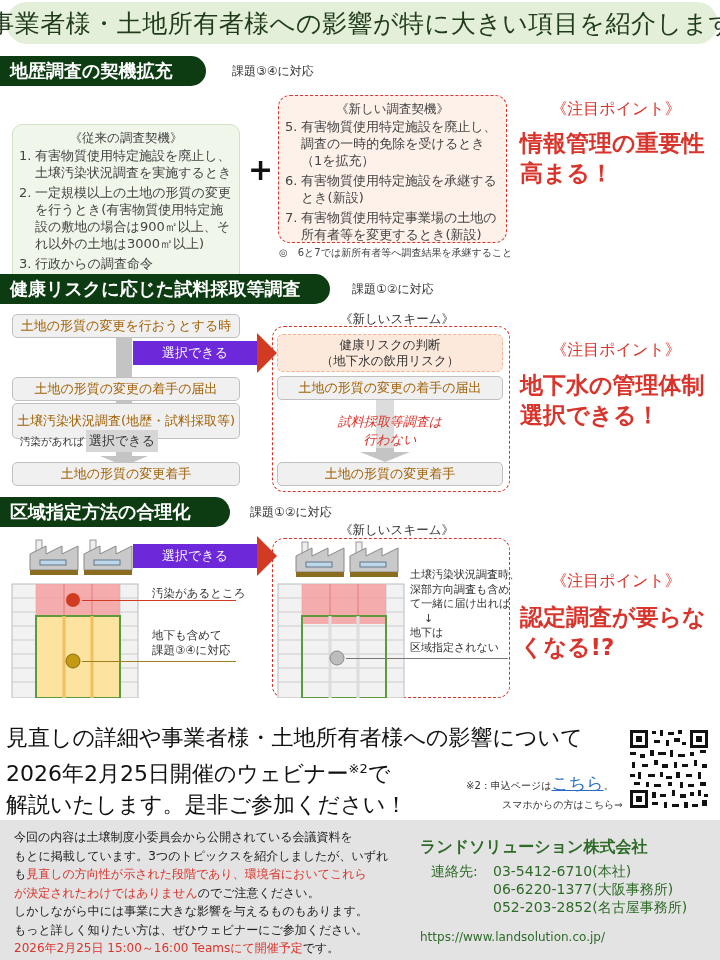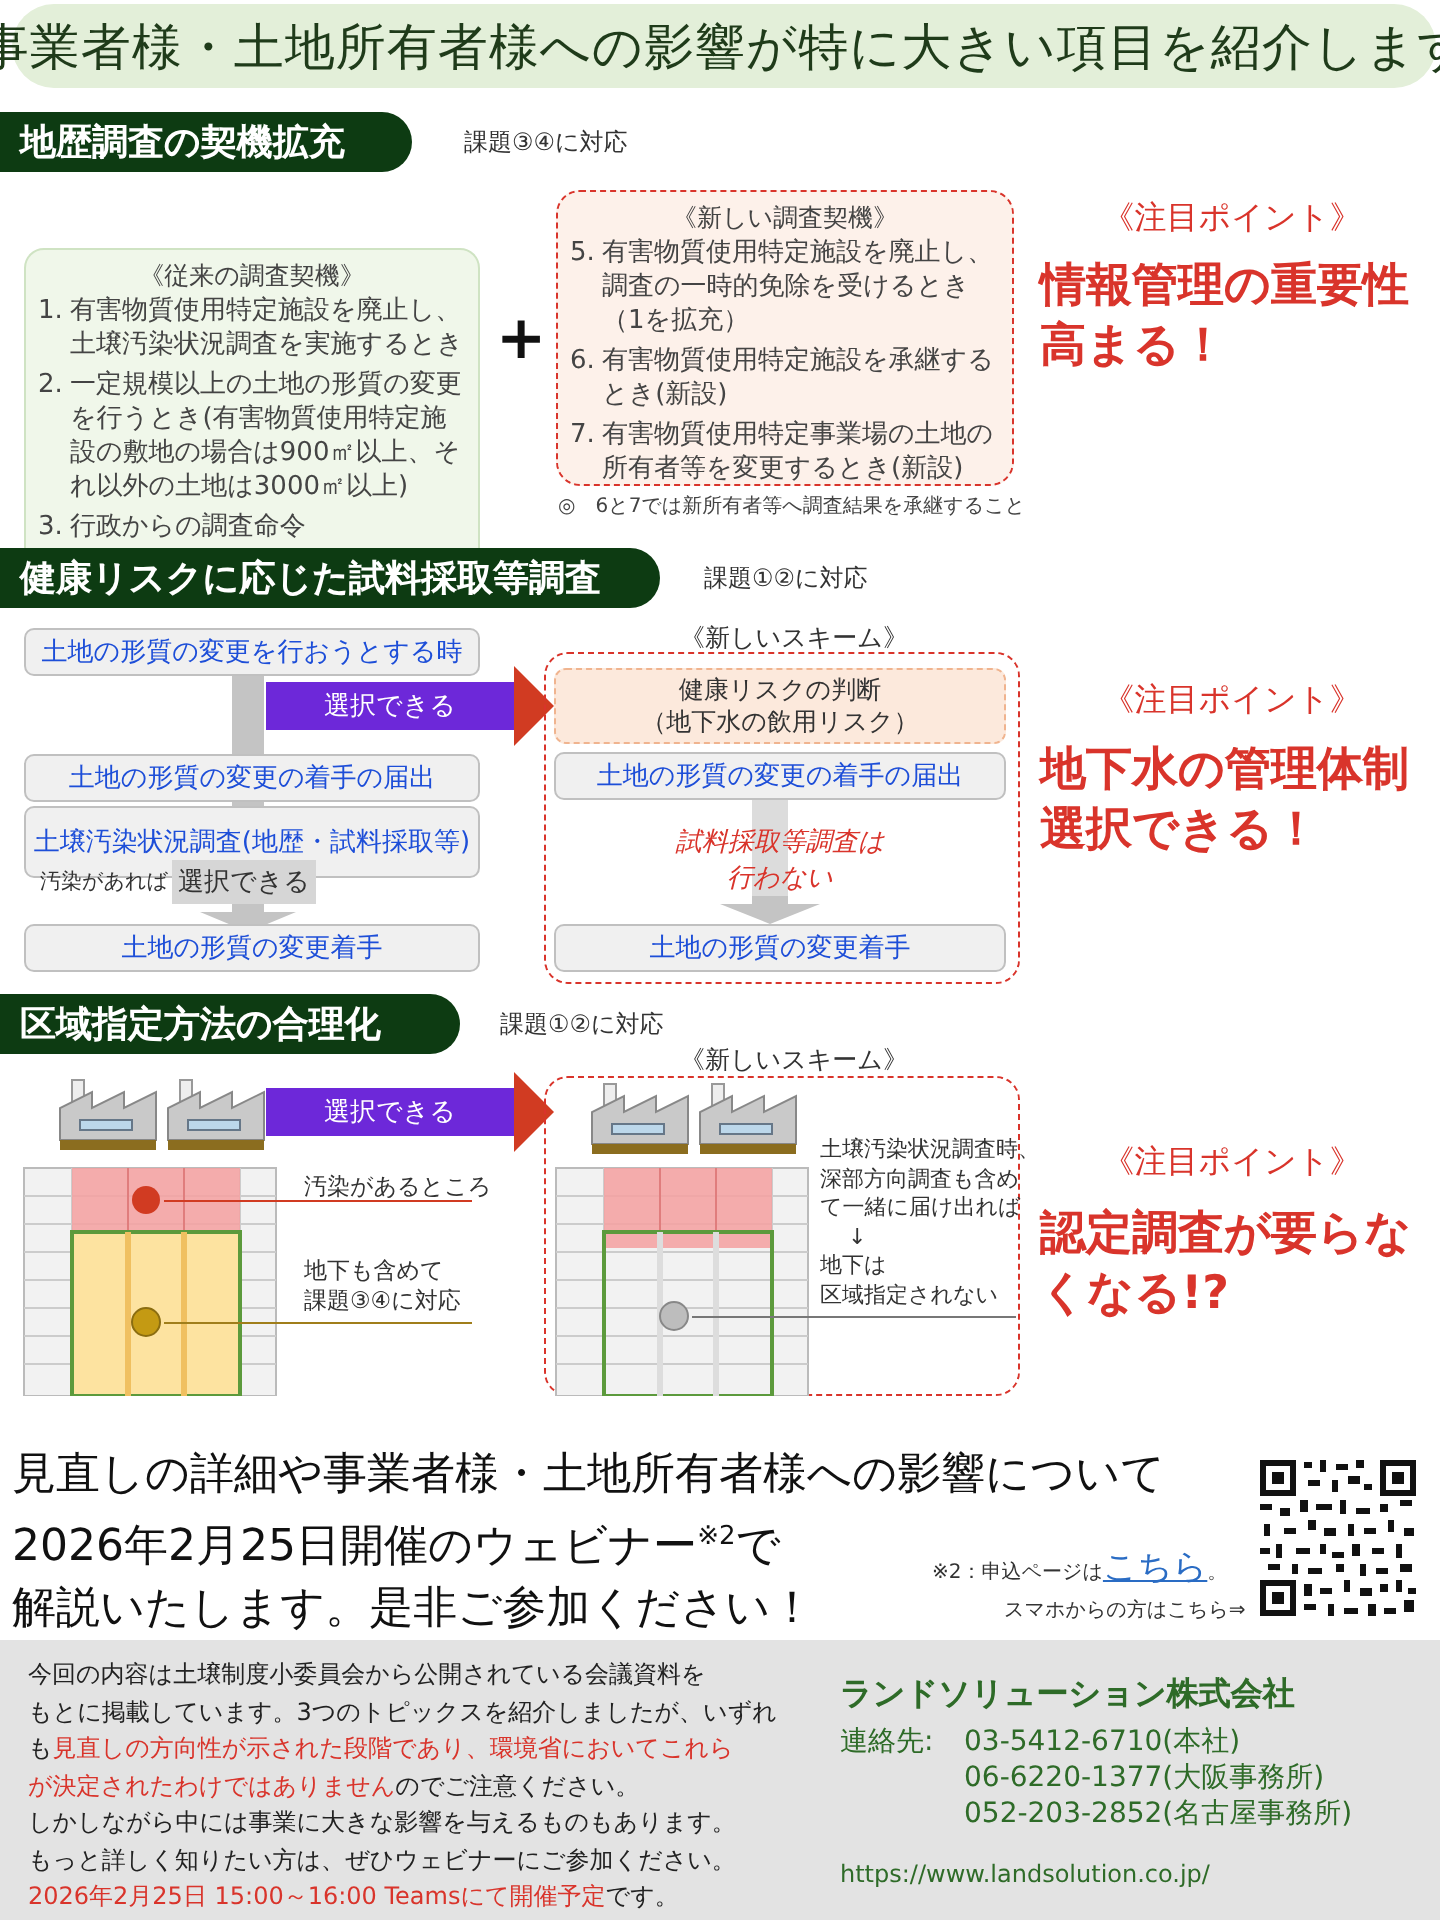--- a/index.html
+++ b/index.html
@@ -40,21 +40,21 @@
   .plus { left: 248px; top: 152px; font-size: 30px; font-weight: bold; color: #111; }
   .footnote1 { left: 279px; top: 246px; font-size: 10px; color: #444; white-space: nowrap; }
 
   .point-label { font-size: 16px; color: #d9342b; text-align: center; width: 200px; }
   .point-text { font-size: 23px; color: #d9342b; font-weight: bold; line-height: 30px; width: 200px; }
 
   
   .flow-box {
     background: #f0f0f0; border: 1px solid #c0c0c0; border-radius: 5px;
     display: flex; align-items: center; justify-content: center;
-    font-size: 13px; color: #1d4ed8; white-space: nowrap;
+    font-size: 13px; color: #a16207; white-space: nowrap;
   }
   .gray-bar { background: #c4c4c4; }
   .red-arrow-body { background: #6d28d9; color: #fff; display: flex; align-items: center; justify-content: center; font-size: 13px; }
   .red-arrow-head { width: 0; height: 0; border-top: 20px solid transparent; border-bottom: 20px solid transparent; border-left: 20px solid #d13b22; }
   .dashed-red { border: 1.5px dashed #d9342b; border-radius: 12px; }
   .peach-box {
     background: #fce9dc; border: 1px dashed #f0b48f; border-radius: 6px;
     display: flex; flex-direction: column; align-items: center; justify-content: center;
     font-size: 12.5px; color: #333; line-height: 16px;
   }
@@ -361,21 +361,21 @@
   <div><span>も</span><span class="red">見直しの方向性が示された段階であり、環境省においてこれら</span></div>
   <div><span class="red">が決定されたわけではありません</span><span>のでご注意ください。</span></div>
   <div>しかしながら中には事業に大きな影響を与えるものもあります。</div>
   <div>もっと詳しく知りたい方は、ぜひウェビナーにご参加ください。</div>
   <div><span class="red">2026年2月25日 15:00～16:00 Teamsにて開催予定</span><span>です。</span></div>
 </div>
 
 <div class="abs company-name">ランドソリューション株式会社</div>
 <div class="abs contact">
   <div style="display:flex;">
-    <span style="width:62px;">連絡先:</span>
+    <span style="width:62px;margin-left:11px;">連絡先:</span>
     <div>
       <div>03-5412-6710(本社)</div>
       <div>06-6220-1377(大阪事務所)</div>
       <div>052-203-2852(名古屋事務所)</div>
     </div>
   </div>
 </div>
 <a href="#" class="abs url" style="text-decoration:none;">https://www.landsolution.co.jp/</a>
 
 </body></html>

